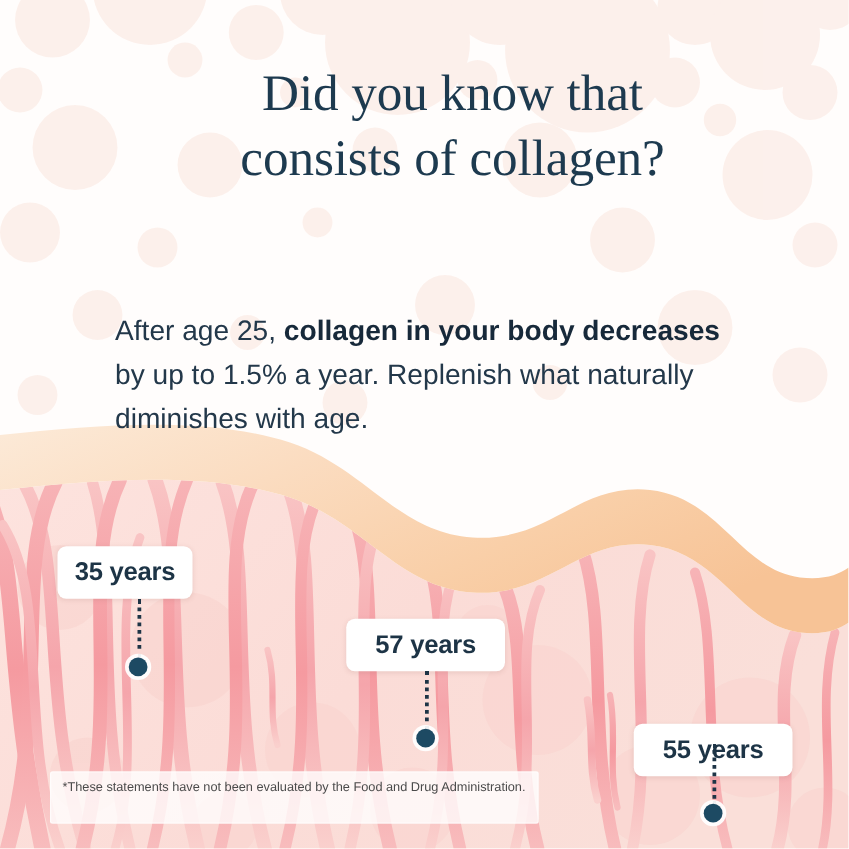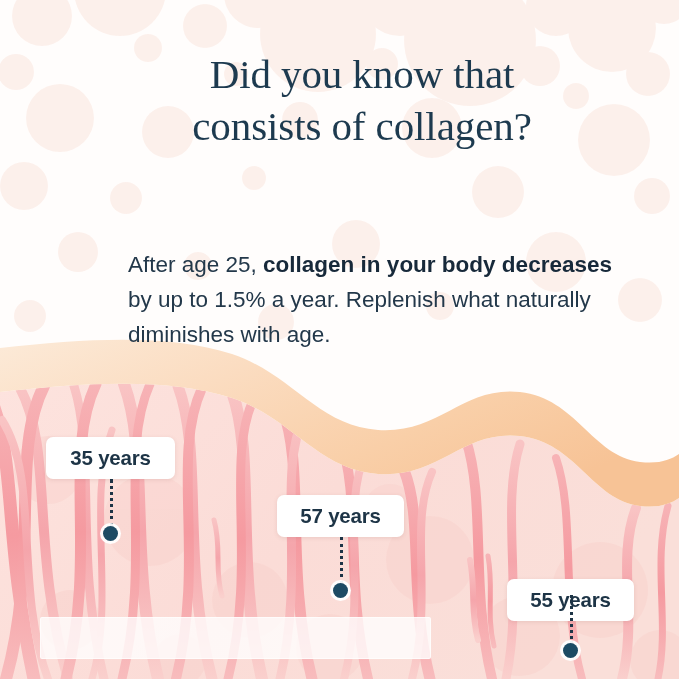--- a/index.html
+++ b/index.html
@@ -53,21 +53,20 @@
   
   .bodycopy {
     position: absolute;
     left: 92px;
     top: 224px;
     width: 512px;
     font-family: "Liberation Sans", sans-serif;
     font-size: 22.5px;
     line-height: 35px;
     color: #23384a;
-    margin-left: 36px;
   }
   .bodycopy b {
     font-weight: 700;
     color: #17293a;
   }
 
   
   .callout {
     position: absolute;
   }
@@ -277,33 +276,34 @@
   </svg>
 
   <div class="headline">
     <div>Did you know that</div>
     <div>consists of collagen?</div>
   </div>
 
   <p class="bodycopy"><span>After age 25, </span><b>collagen in your body decreases</b><span> by up to 1.5% a year. Replenish what naturally diminishes with age.</span></p>
 
   <div class="callout">
-    <div class="callout-box" style="left:46px;  top:437px; width:129px;">35 years</div>
+    <div class="callout-box" style="left:46px;  top:437px; width:108px;">35 years</div>
     <div class="callout-leader" style="left:110px; top:479px; height:48px;"></div>
     <div class="callout-dot" style="left:103px; top:526px;"></div>
   </div>
 
   <div class="callout">
     <div class="callout-box" style="left:277px; top:495px; width:127px;">57 years</div>
     <div class="callout-leader" style="left:340px; top:537px; height:47px;"></div>
     <div class="callout-dot" style="left:333px; top:583px;"></div>
   </div>
 
   <div class="callout">
     <div class="callout-box" style="left:507px; top:579px; width:127px;">55 years</div>
     <div class="callout-leader" style="left:570px; top:595px; height:49px;"></div>
     <div class="callout-dot" style="left:563px; top:643px;"></div>
   </div>
 
   <div class="disclaimer">
+    <div>*These statements have not been evaluated by the Food and Drug Administration.</div>
   </div>
 
 </div>
 
 </body></html>

